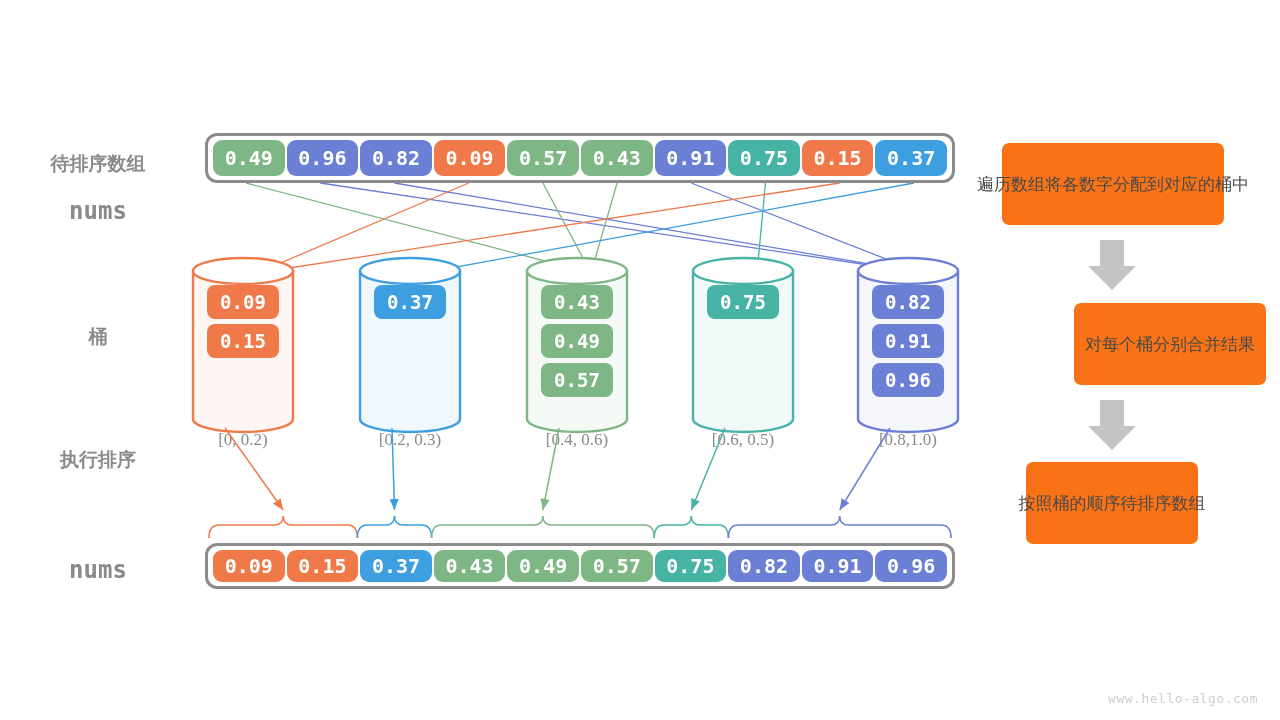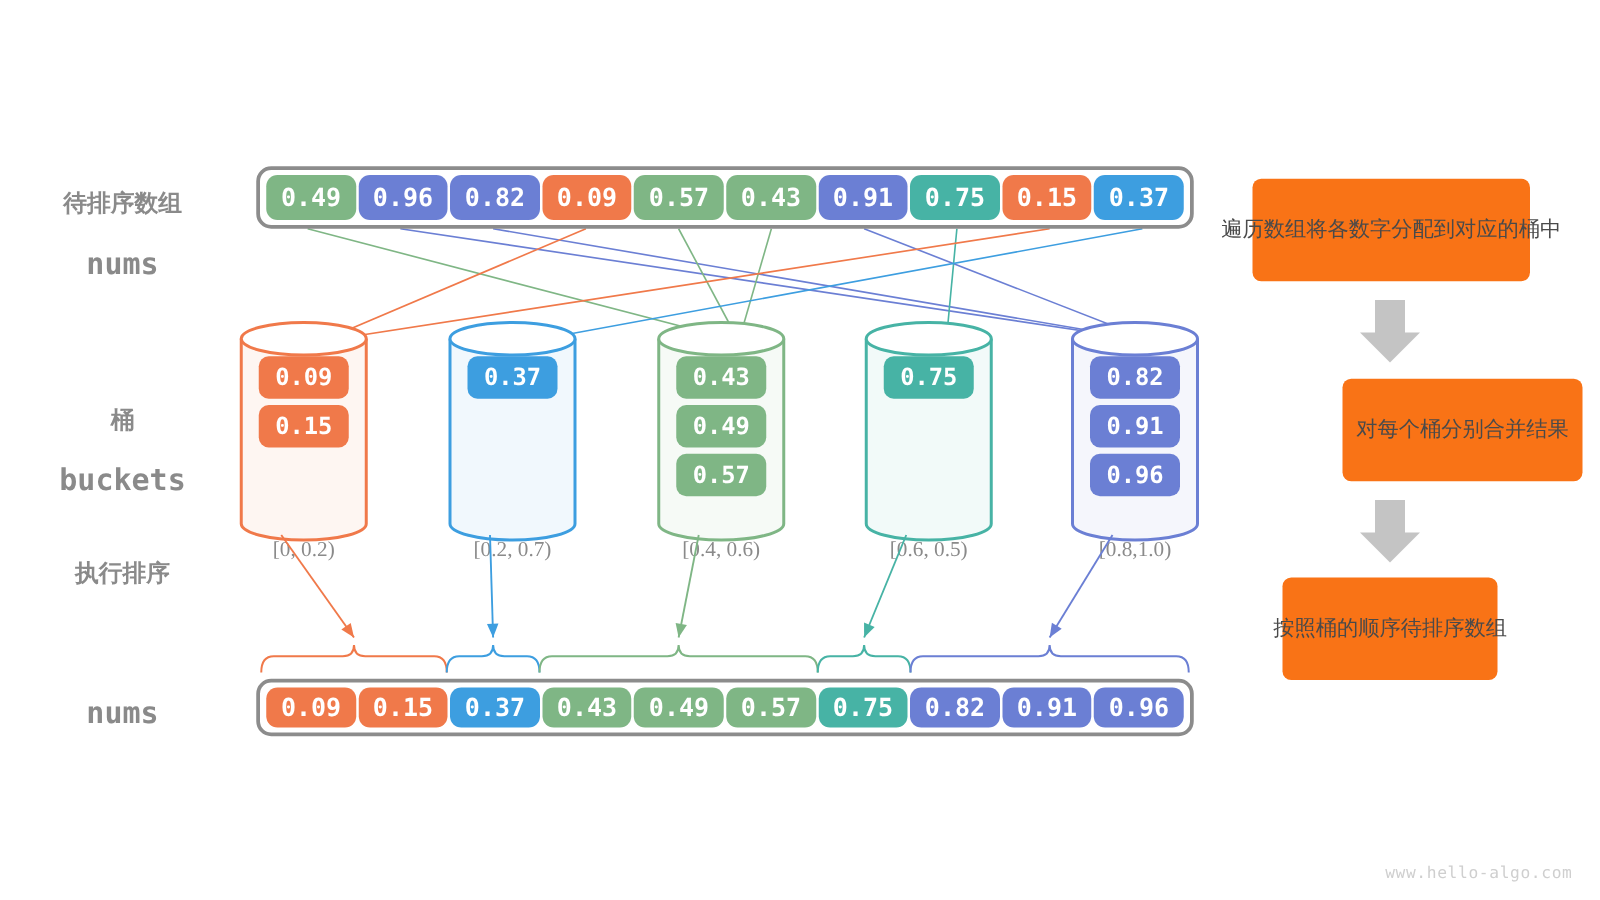--- a/index.html
+++ b/index.html
@@ -72,21 +72,20 @@
 
 <div id="stage">
 
   <div class="side-label" style="left:18px;top:132px;width:160px;">
     <div class="cn">待排序数组</div>
     <div class="mono">nums</div>
   </div>
 
   <div class="side-label" style="left:18px;top:305px;width:160px;">
     <div class="cn">桶</div>
-    <div class="mono">buckets</div>
   </div>
 
   <div class="side-label" style="left:18px;top:428px;width:160px;">
     <div class="cn">执行排序</div>
   </div>
 
   <div class="side-label" style="left:18px;top:535px;width:160px;">
     <div class="mono">nums</div>
   </div>
 
@@ -169,21 +168,21 @@
         <div class="items" style="top: 27px;">
           <div class="bitem" style="background: rgb(107, 127, 212);">0.82</div>
           <div class="bitem" style="background: rgb(107, 127, 212);">0.91</div>
           <div class="bitem" style="background: rgb(107, 127, 212);">0.96</div>
         </div>
       </div>
     </div>
 
   <div id="ranges-root">
       <div class="range" style="left: 173px; top: 430px; width: 140px;">[0, 0.2)</div>
-      <div class="range" style="left: 340px; top: 430px; width: 140px;">[0.2, 0.7)</div>
+      <div class="range" style="left: 340px; top: 430px; width: 140px;">[0.2, 0.3)</div>
       <div class="range" style="left: 507px; top: 430px; width: 140px;">[0.4, 0.6)</div>
       <div class="range" style="left: 673px; top: 430px; width: 140px;">[0.6, 0.5)</div>
       <div class="range" style="left: 838px; top: 430px; width: 140px;">[0.8,1.0)</div>
     </div>
 
   <svg class="layer" id="braces">
       <path d="M209,538 q0,-13 10,-13 L274.2,525 q9,0 9,-9 q0,9 9,9 L347.4,525 q10,0 10,13" fill="none" stroke="#f0794a" stroke-width="1.6"></path>
       <line x1="225" y1="428" x2="283.2" y2="510" stroke="#f0794a" stroke-width="1.5"></line>
       <polygon points="283.2,510 280.5845071385212,498.3673220154792 273.0821200103859,503.6921870259363" fill="#f0794a"></polygon>
       <path d="M357.4,538 q0,-13 10,-13 L385.5,525 q9,0 9,-9 q0,9 9,9 L421.6,525 q10,0 10,13" fill="none" stroke="#3d9ee0" stroke-width="1.6"></path>

